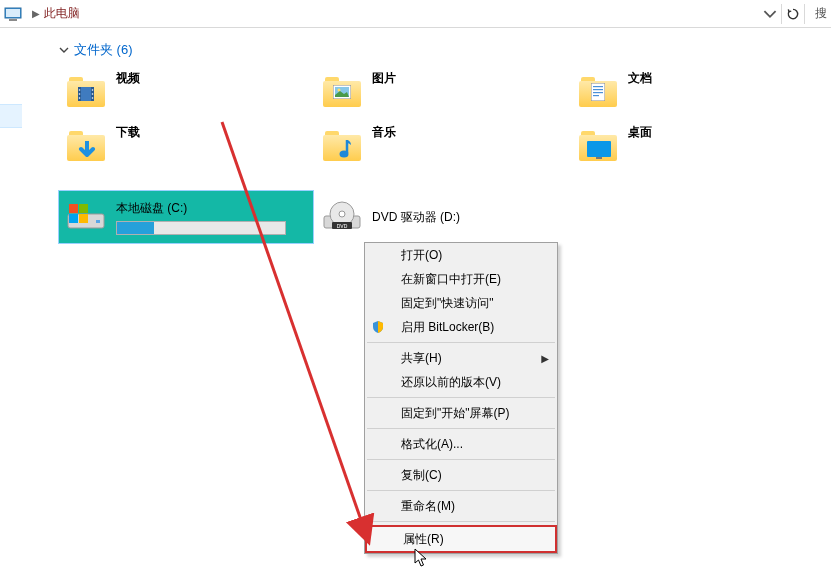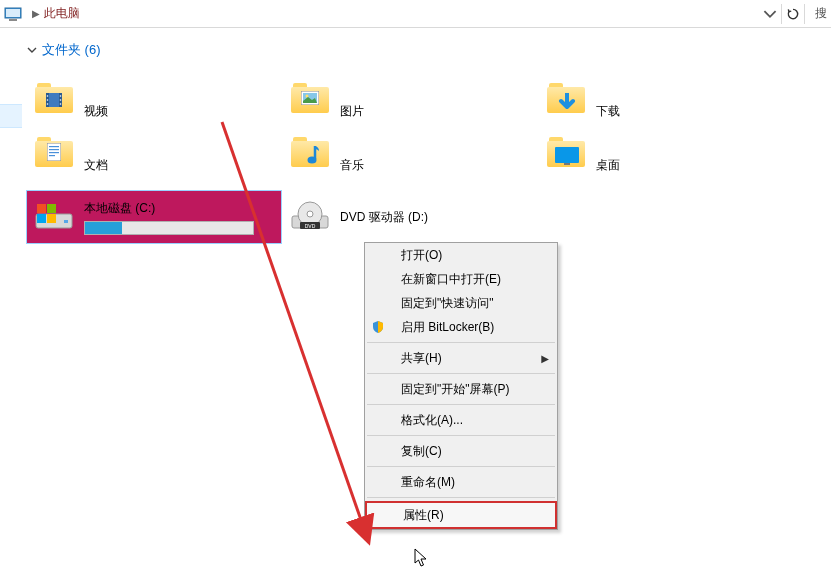--- a/index.html
+++ b/index.html
@@ -8,36 +8,36 @@
 .addr-bar { height: 28px; border-bottom: 1px solid #d9d9d9; display: flex; align-items: center; padding: 0 4px; }
 .addr-left { display: flex; align-items: center; flex: 1; }
 .pc-icon { width: 18px; height: 14px; margin-right: 6px; }
 .addr-sep { color: #666; margin: 0 4px; font-size: 10px; }
 .addr-text { font-size: 12px; color: #7f1d1d; }
 .addr-right { display: flex; align-items: center; gap: 4px; }
 .addr-drop { width: 14px; height: 14px; display:flex; align-items:center; justify-content:center; }
 .addr-divider { width: 1px; height: 20px; background: #d9d9d9; }
 .search-box { font-size: 12px; color: #555; padding-left: 6px; }
 
-.main { position: relative; padding-left: 26px; padding-top: 12px; }
+.main { position: relative; padding-left: 58px; padding-top: 12px; }
 
 
 .left-stub { position:absolute; left:0; top:76px; width:22px; height:24px; background:#e5f3ff; border-top:1px solid #cde8ff; border-bottom:1px solid #cde8ff; }
 
 .section-header { display: flex; align-items: center; gap: 4px; font-size: 13px; color: #0066cc; margin-bottom: 8px; height:20px; }
 .chev { width:12px; height:12px; }
 .section-header .label { cursor: default; }
 
 .grid { display: flex; flex-wrap: wrap; margin-bottom: 14px; }
-.item { width: 256px; height: 54px; display: flex; align-items: flex-end; padding: 2px 6px; }
+.item { width: 256px; height: 54px; display: flex; align-items: flex-start; padding: 2px 6px; font-weight: bold; }
 .item .icon-slot { width: 44px; height: 44px; display:flex; align-items:center; justify-content:center; }
 .item .txt { font-size: 12px; color: #000; margin-left: 8px; }
 
 .drive-item { width: 256px; height: 54px; display:flex; align-items:center; padding:2px 6px; position:relative; }
-.drive-item.selected { background:#be185d; border:1px solid #99d1ff; padding:1px 5px; }
+.drive-item.selected { background:#14b8a6; border:1px solid #99d1ff; padding:1px 5px; }
 .drive-icon { width:44px; height:44px; display:flex; align-items:center; justify-content:center; }
 .drive-body { margin-left:8px; flex:1; }
 .drive-name { font-size:12px; color:#000; }
 .drive-bar { width: 170px; height:14px; border:1px solid #b0b0b0; background:#e8e8e8; margin-top:4px; position:relative; }
 .drive-bar .fill { position:absolute; left:0; top:0; bottom:0; background:#26a0da; }
 
 
 .ctx { position:absolute; left:364px; top:242px; width:194px; background:#f0f0f0; border:1px solid #a0a0a0; box-shadow: 3px 3px 3px rgba(0,0,0,0.18); font-size:12px; z-index:10; }
 .ctx .row { height:24px; display:flex; align-items:center; padding-left:36px; padding-right:8px; position:relative; }
 .ctx .row.sep { height:0; border-top:1px solid #d0d0d0; margin: 3px 2px; padding:0; }
@@ -137,43 +137,43 @@
         </div>
       </div>
       <div class="txt">图片</div>
     </div>
 
     <div class="item">
       <div class="icon-slot">
         <div class="folder">
             <div class="tab"></div>
             <div class="body"></div>
-          <svg style="position:absolute;left:11px;top:10px" width="18" height="20" viewBox="0 0 18 20">
-              <path d="M9 0 L9 12 M3 8 L9 14 L15 8" stroke="#1e90e0" stroke-width="4" fill="none" stroke-linecap="round" stroke-linejoin="round"></path>
-            </svg>
-        </div>
-      </div>
-      <div class="txt">下载</div>
-    </div>
-
-    <div class="item">
-      <div class="icon-slot">
-        <div class="folder">
-            <div class="tab"></div>
-            <div class="body"></div>
           <svg style="position:absolute;left:12px;top:6px" width="14" height="18" viewBox="0 0 14 18">
               <rect x="0" y="0" width="14" height="18" fill="#fff" stroke="#888"></rect>
               <rect x="2" y="3" width="10" height="1.2" fill="#4a90d9"></rect>
               <rect x="2" y="6" width="10" height="1.2" fill="#4a90d9"></rect>
               <rect x="2" y="9" width="10" height="1.2" fill="#4a90d9"></rect>
               <rect x="2" y="12" width="6" height="1.2" fill="#4a90d9"></rect>
             </svg>
         </div>
       </div>
       <div class="txt">文档</div>
+    </div>
+
+    <div class="item">
+      <div class="icon-slot">
+        <div class="folder">
+            <div class="tab"></div>
+            <div class="body"></div>
+          <svg style="position:absolute;left:11px;top:10px" width="18" height="20" viewBox="0 0 18 20">
+              <path d="M9 0 L9 12 M3 8 L9 14 L15 8" stroke="#1e90e0" stroke-width="4" fill="none" stroke-linecap="round" stroke-linejoin="round"></path>
+            </svg>
+        </div>
+      </div>
+      <div class="txt">下载</div>
     </div>
 
     <div class="item">
       <div class="icon-slot">
         <div class="folder">
             <div class="tab"></div>
             <div class="body"></div>
           <svg style="position:absolute;left:12px;top:7px" width="18" height="22" viewBox="0 0 18 22">
               <path d="M12 2 L12 15" stroke="#1e88d8" stroke-width="2.5"></path>
               <ellipse cx="9" cy="16" rx="4.5" ry="3.5" fill="#1e88d8"></ellipse>
@@ -258,20 +258,23 @@
           <path d="M7 1 L12 3 L12 7 Q12 11 7 13 Z" fill="#ffb900"></path>
         </svg>
       </span>
     <span>启用 BitLocker(B)</span>
   </div>
   <div class="row sep"></div>
   <div class="row">
       <span>共享(H)</span>
       <span class="sub">▶</span>
     </div>
+  <div class="row">
+      <span>还原以前的版本(V)</span>
+    </div>
   <div class="row sep"></div>
   <div class="row">
       <span>固定到"开始"屏幕(P)</span>
     </div>
   <div class="row sep"></div>
   <div class="row">
       <span>格式化(A)...</span>
     </div>
   <div class="row sep"></div>
   <div class="row">

